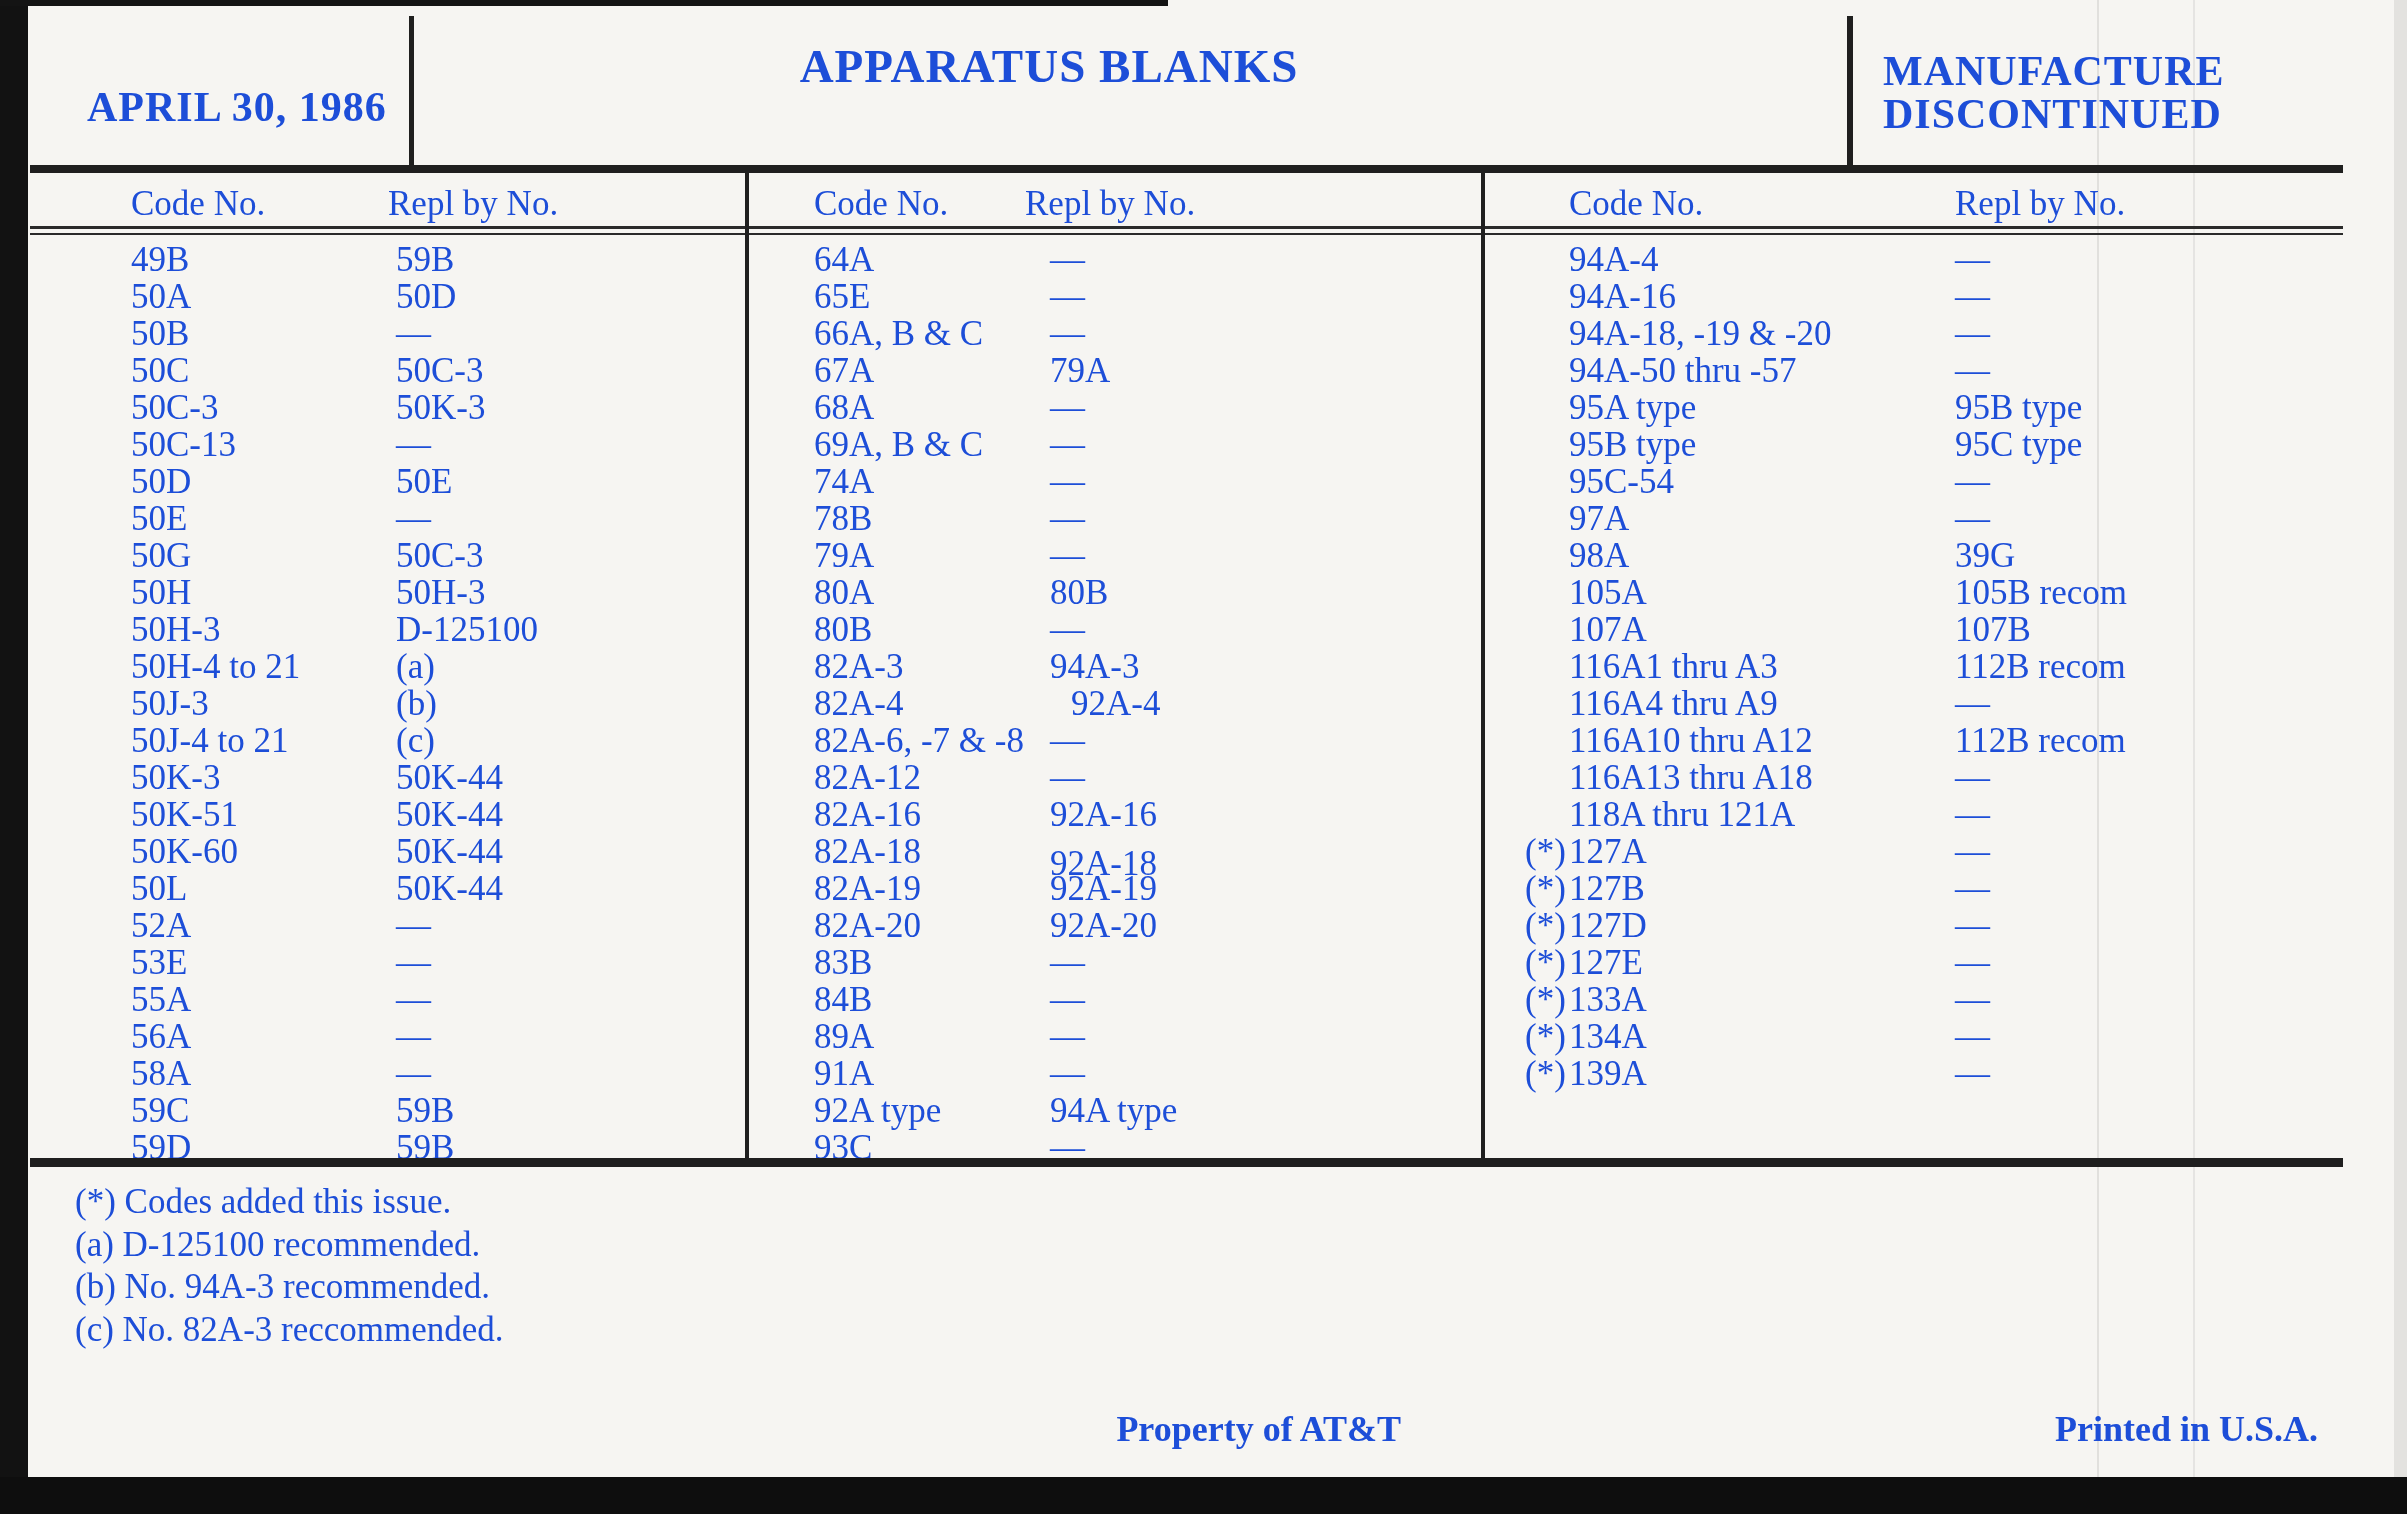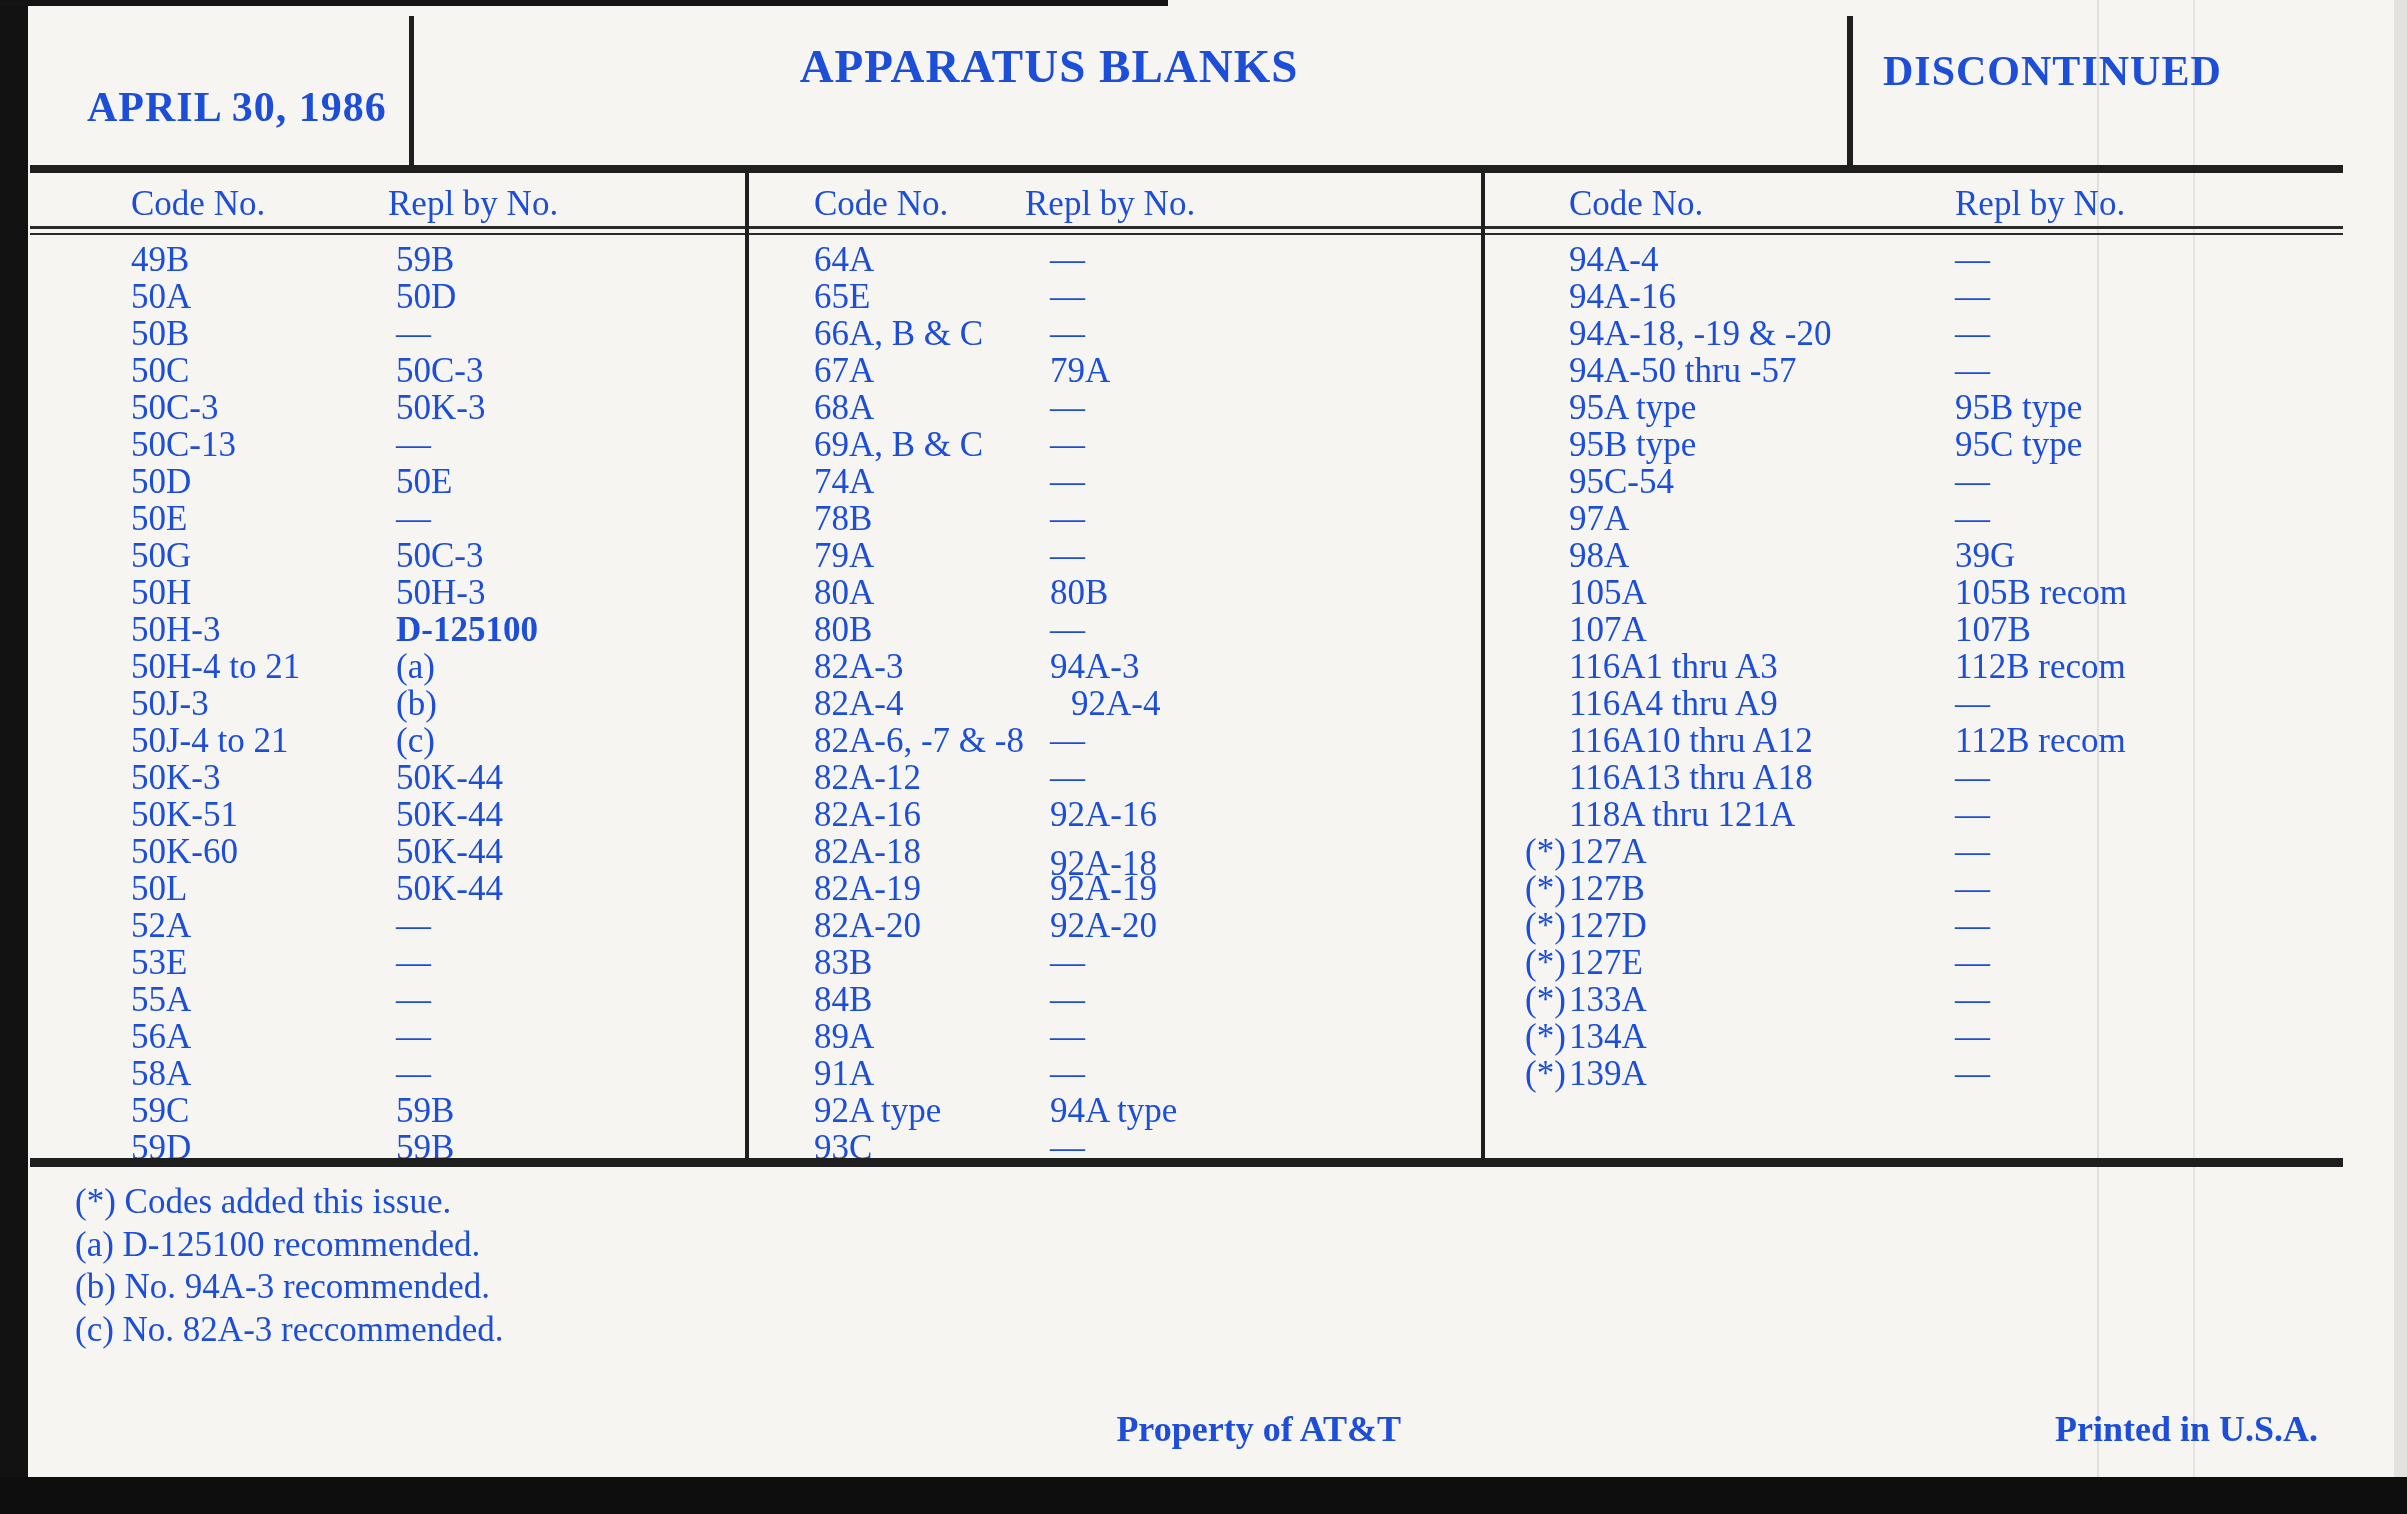--- a/index.html
+++ b/index.html
@@ -55,20 +55,21 @@
   <div class="scan-vline-2"></div>
   <div class="scan-right-band"></div>
 
   <div class="hdr-date">APRIL 30, 1986</div>
   <div class="hdr-div1"></div>
   <div class="hdr-title-wrap">
     <div class="hdr-title">APPARATUS BLANKS</div>
   </div>
   <div class="hdr-div2"></div>
   <div class="hdr-status">
+    <div>MANUFACTURE</div>
     <div>DISCONTINUED</div>
   </div>
   <div class="rule-top"></div>
 
   <div class="th" style="left:131px">Code No.</div>
   <div class="th" style="left:388px">Repl by No.</div>
   <div class="th" style="left:814px">Code No.</div>
   <div class="th" style="left:1025px">Repl by No.</div>
   <div class="th" style="left:1569px">Code No.</div>
   <div class="th" style="left:1955px">Repl by No.</div>
@@ -113,21 +114,21 @@
       <div class="trow">
         <span class="code-cell">50G</span>
         <span class="repl-cell" style="left: 265px;">50C-3</span>
       </div>
       <div class="trow">
         <span class="code-cell">50H</span>
         <span class="repl-cell" style="left: 265px;">50H-3</span>
       </div>
       <div class="trow">
         <span class="code-cell">50H-3</span>
-        <span class="repl-cell" style="left: 265px; font-weight: bold;">D-125100</span>
+        <span class="repl-cell" style="left: 265px;">D-125100</span>
       </div>
       <div class="trow">
         <span class="code-cell">50H-4 to 21</span>
         <span class="repl-cell" style="left: 265px;">(a)</span>
       </div>
       <div class="trow">
         <span class="code-cell">50J-3</span>
         <span class="repl-cell" style="left: 265px;">(b)</span>
       </div>
       <div class="trow">

